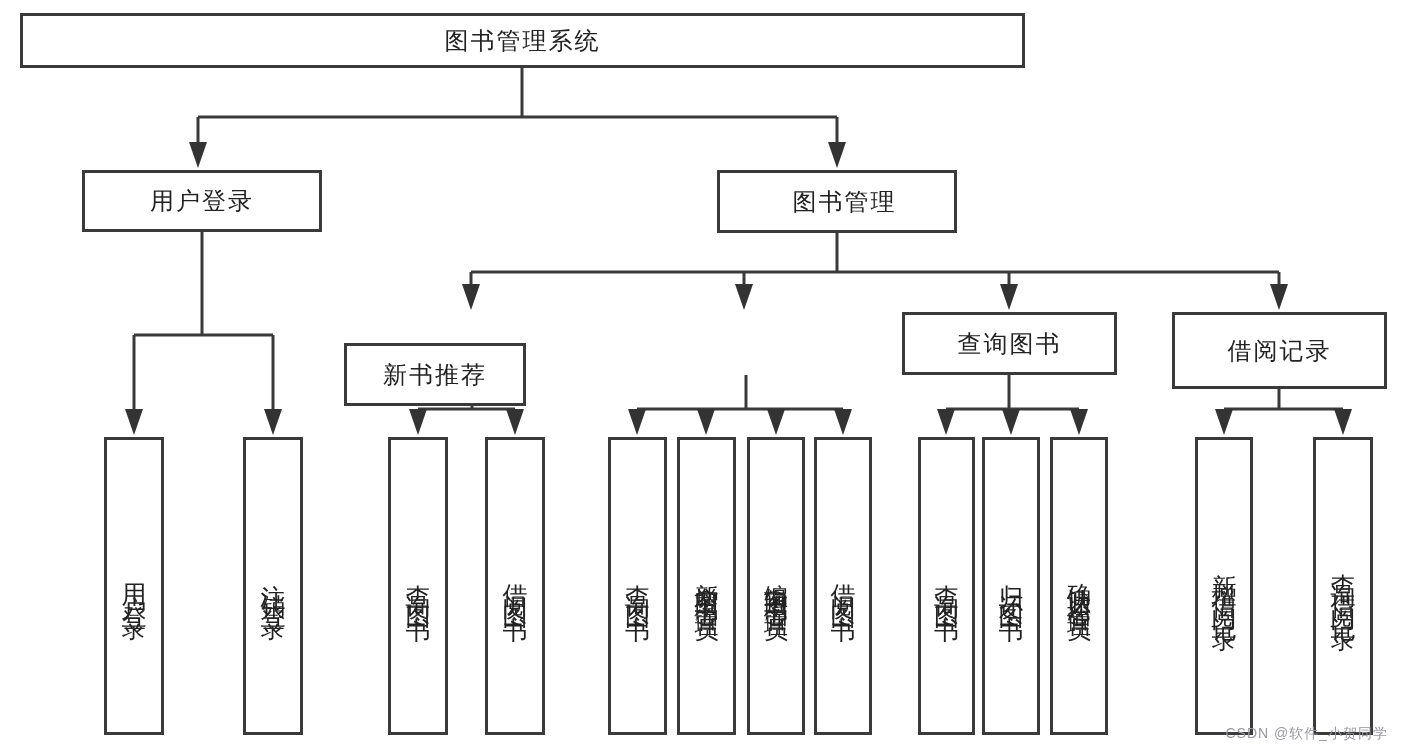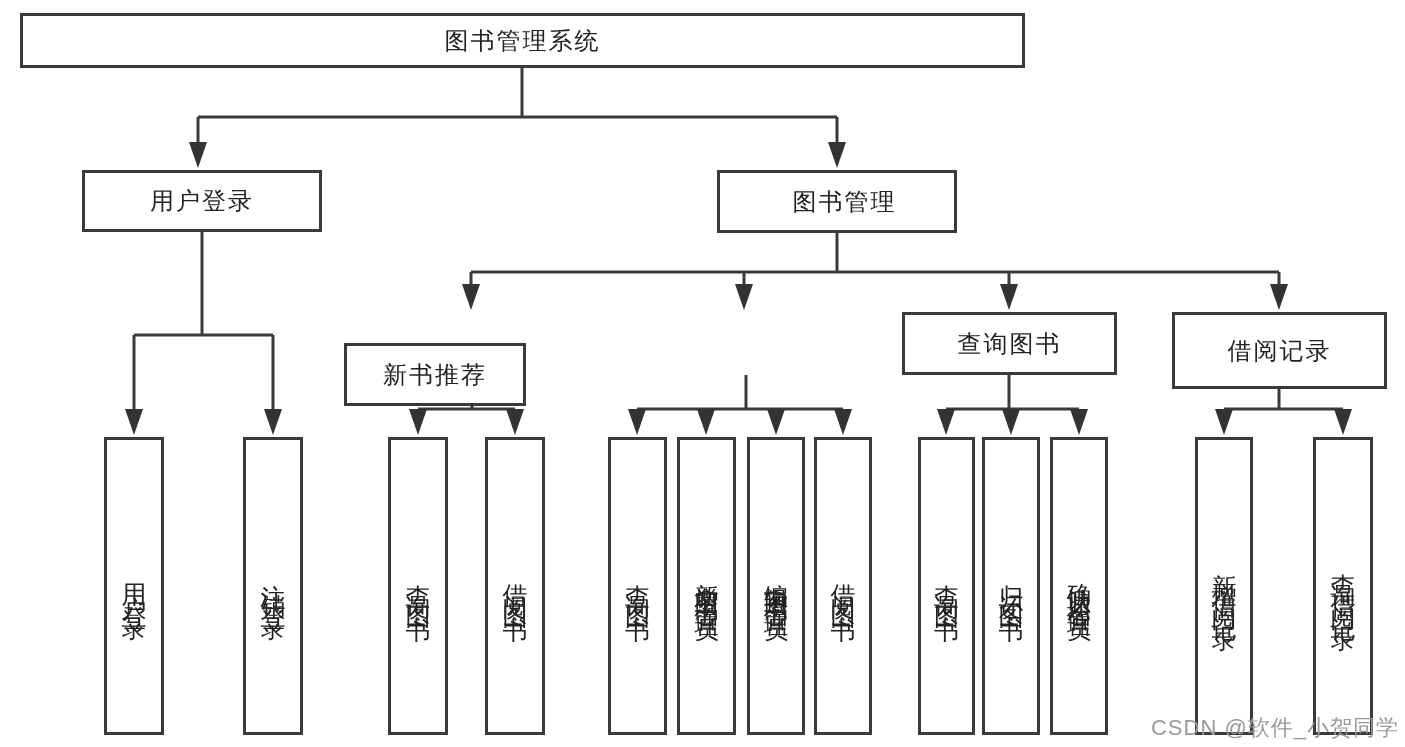--- a/index.html
+++ b/index.html
@@ -17,21 +17,21 @@
     position:absolute;box-sizing:border-box;top:437px;height:298px;width:60px;
     background:#ffffff;border:3px solid #3a3a3a;
     display:flex;align-items:center;justify-content:center;
   }
   .vtext{
     writing-mode:vertical-rl;font-size:25px;letter-spacing:11px;
     color:#222222;line-height:1;
   }
   .vtext.tight{font-size:24px;letter-spacing:5px;}
   .watermark{
-    position:absolute;right:6px;bottom:4px;font-size:22px;
+    position:absolute;right:17px;bottom:4px;font-size:14px;
     color:#98989f;letter-spacing:1px;
   }
 </style>
 </head>
 <body>
 
 <div class="canvas">
 
   <svg class="wires" viewBox="0 0 1405 747" xmlns="http://www.w3.org/2000/svg">
     <g stroke="#3a3a3a" stroke-width="3" fill="none">

